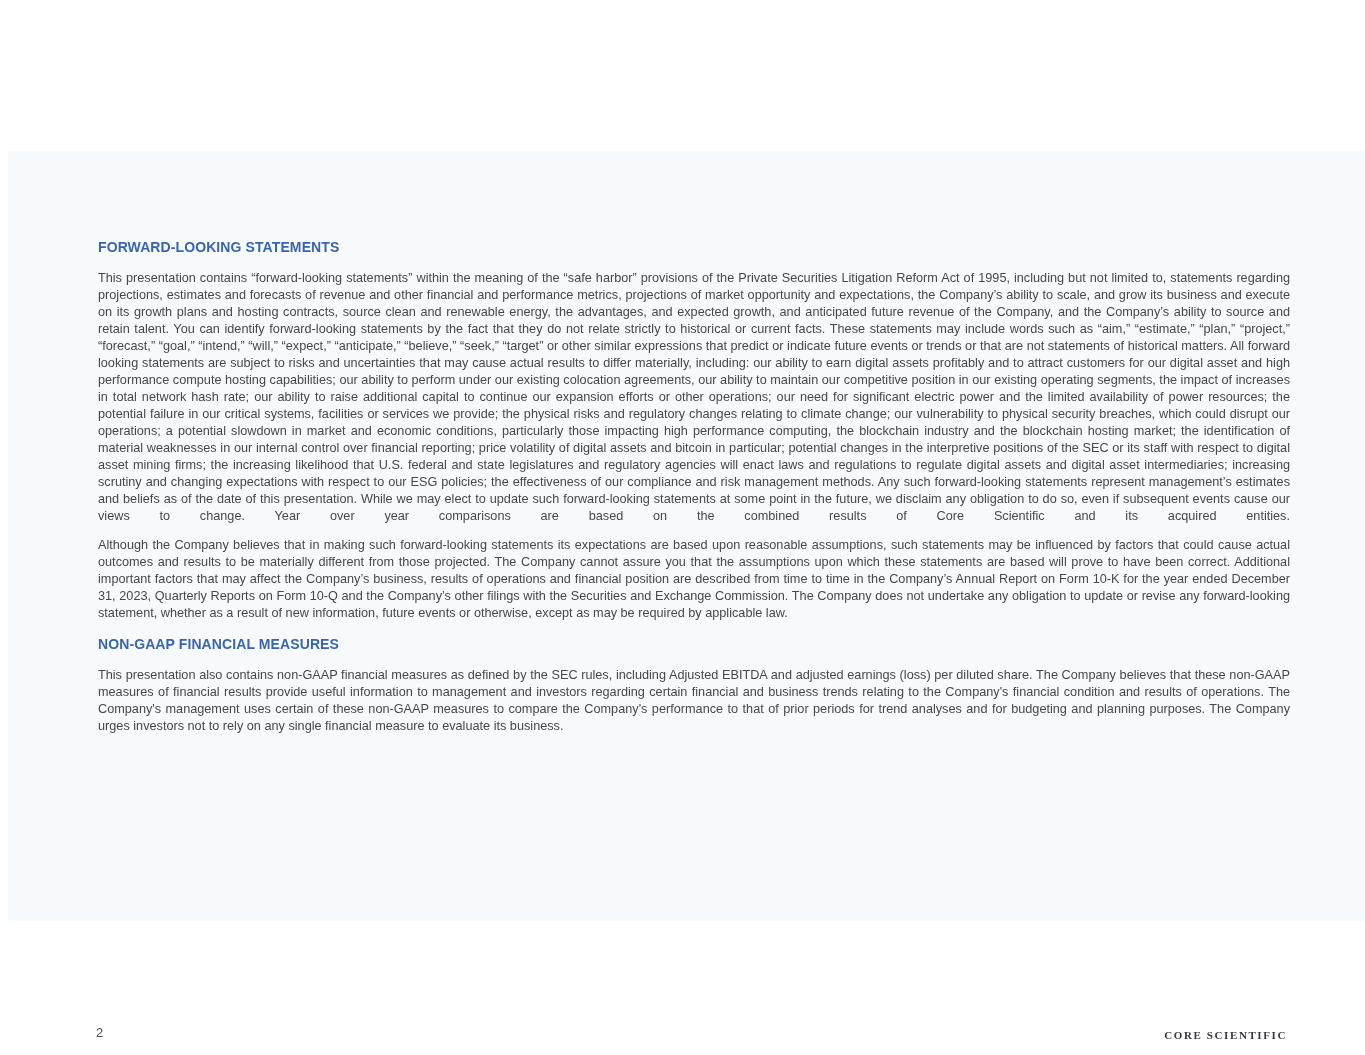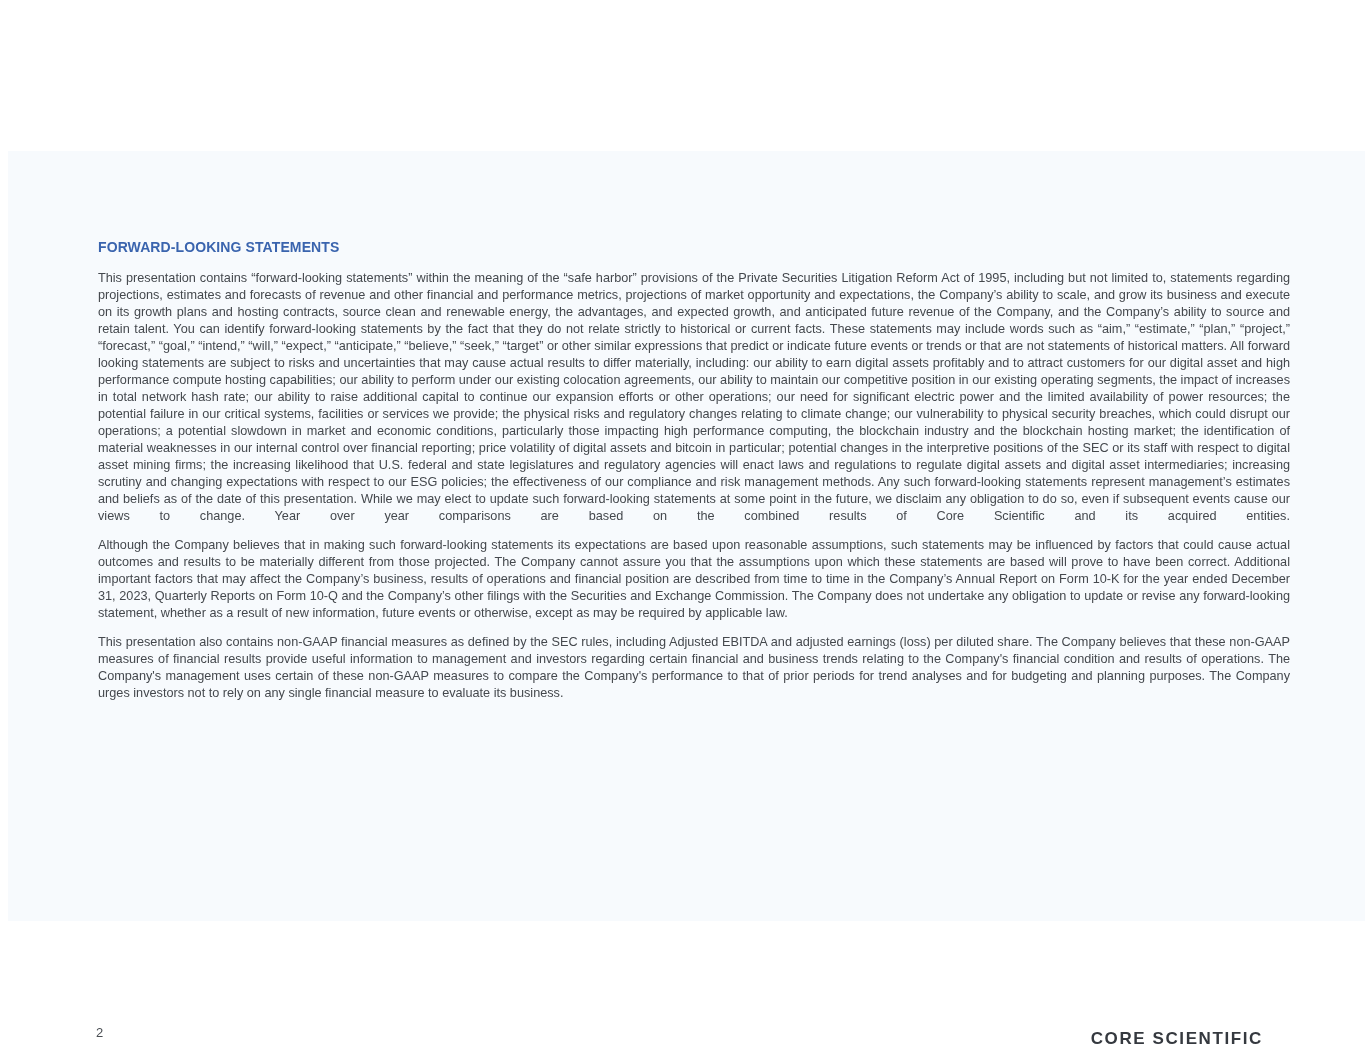--- a/index.html
+++ b/index.html
@@ -44,44 +44,45 @@
 
   .page-number {
     position: absolute;
     left: 86px; top: 872px;
     color: #4a4e53;
     font-size: 13px;
   }
 
   .logo-wordmark {
     position: absolute;
-    right: 108px; top: 876px;
+    right: 84px; top: 876px;
     color: #35393f;
-    font-family: Liberation Sans, sans-serif;
+    font-family: Liberation Serif, serif;
     font-weight: 900;
-    font-size: 17px;
+    font-size: 11px;
     letter-spacing: 1.6px;
     white-space: nowrap;
   }
 </style>
 </head>
 <body>
 
 <div class="page">
 
   <div class="slide-band">
 
     <div class="content">
 
       <div class="section-heading">FORWARD-LOOKING STATEMENTS</div>
 
       <p class="body-para stretch-last">This presentation contains “forward-looking statements” within the meaning of the “safe harbor” provisions of the Private Securities Litigation Reform Act of 1995, including but not limited to, statements regarding projections, estimates and forecasts of revenue and other financial and performance metrics, projections of market opportunity and expectations, the Company’s ability to scale, and grow its business and execute on its growth plans and hosting contracts, source clean and renewable energy, the advantages, and expected growth, and anticipated future revenue of the Company, and the Company’s ability to source and retain talent. You can identify forward-looking statements by the fact that they do not relate strictly to historical or current facts. These statements may include words such as “aim,” “estimate,” “plan,” “project,” “forecast,” “goal,” “intend,” “will,” “expect,” “anticipate,” “believe,” “seek,” “target” or other similar expressions that predict or indicate future events or trends or that are not statements of historical matters. All forward looking statements are subject to risks and uncertainties that may cause actual results to differ materially, including: our ability to earn digital assets profitably and to attract customers for our digital asset and high performance compute hosting capabilities; our ability to perform under our existing colocation agreements, our ability to maintain our competitive position in our existing operating segments, the impact of increases in total network hash rate; our ability to raise additional capital to continue our expansion efforts or other operations; our need for significant electric power and the limited availability of power resources; the potential failure in our critical systems, facilities or services we provide; the physical risks and regulatory changes relating to climate change; our vulnerability to physical security breaches, which could disrupt our operations; a potential slowdown in market and economic conditions, particularly those impacting high performance computing, the blockchain industry and the blockchain hosting market; the identification of material weaknesses in our internal control over financial reporting; price volatility of digital assets and bitcoin in particular; potential changes in the interpretive positions of the SEC or its staff with respect to digital asset mining firms; the increasing likelihood that U.S. federal and state legislatures and regulatory agencies will enact laws and regulations to regulate digital assets and digital asset intermediaries; increasing scrutiny and changing expectations with respect to our ESG policies; the effectiveness of our compliance and risk management methods. Any such forward-looking statements represent management’s estimates and beliefs as of the date of this presentation. While we may elect to update such forward-looking statements at some point in the future, we disclaim any obligation to do so, even if subsequent events cause our views to change. Year over year comparisons are based on the combined results of Core Scientific and its acquired entities.</p>
 
       <p class="body-para">Although the Company believes that in making such forward-looking statements its expectations are based upon reasonable assumptions, such statements may be influenced by factors that could cause actual outcomes and results to be materially different from those projected. The Company cannot assure you that the assumptions upon which these statements are based will prove to have been correct. Additional important factors that may affect the Company’s business, results of operations and financial position are described from time to time in the Company’s Annual Report on Form 10-K for the year ended December 31, 2023, Quarterly Reports on Form 10-Q and the Company’s other filings with the Securities and Exchange Commission. The Company does not undertake any obligation to update or revise any forward-looking statement, whether as a result of new information, future events or otherwise, except as may be required by applicable law.</p>
 
+      <div class="section-heading second">NON-GAAP FINANCIAL MEASURES</div>
 
       <p class="body-para">This presentation also contains non-GAAP financial measures as defined by the SEC rules, including Adjusted EBITDA and adjusted earnings (loss) per diluted share. The Company believes that these non-GAAP measures of financial results provide useful information to management and investors regarding certain financial and business trends relating to the Company's financial condition and results of operations. The Company's management uses certain of these non-GAAP measures to compare the Company's performance to that of prior periods for trend analyses and for budgeting and planning purposes. The Company urges investors not to rely on any single financial measure to evaluate its business.</p>
 
     </div>
 
     <div class="page-number">2</div>
 
     <div class="logo-wordmark">CORE SCIENTIFIC</div>
 
   </div>

